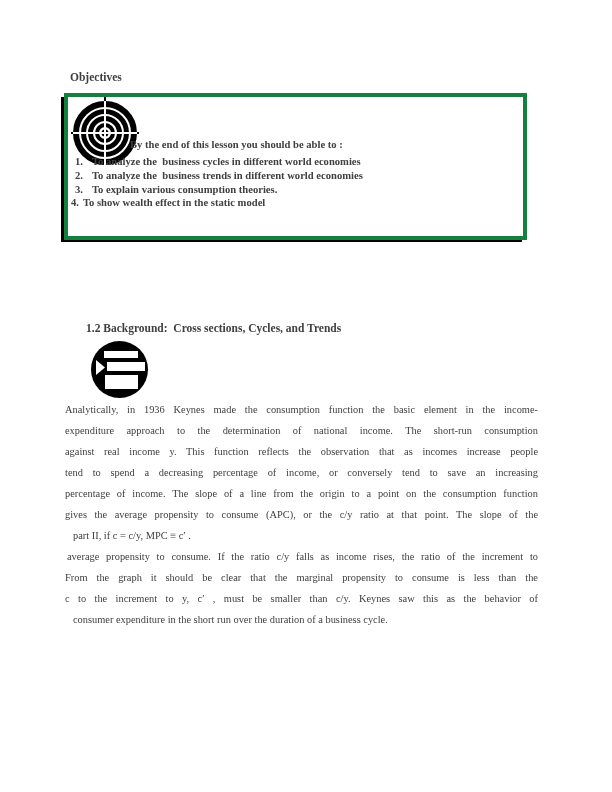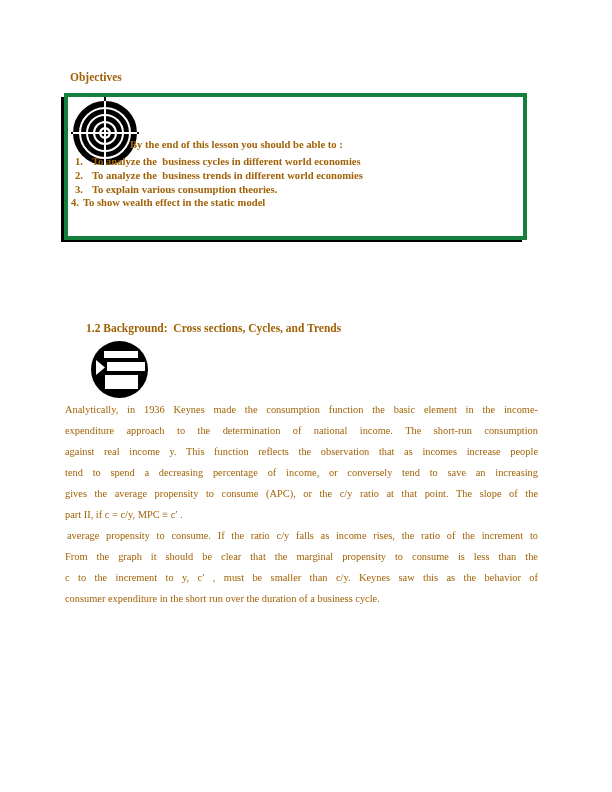--- a/index.html
+++ b/index.html
@@ -1,18 +1,18 @@
 <!DOCTYPE html>
 <html><head>
 <meta charset="utf-8">
 <style>
   html,body { margin:0; padding:0; background:#ffffff; }
   .page {
     position:relative; width:612px; height:707px; background:#ffffff;
-    font-family:"Liberation Serif","DejaVu Serif",serif; color:#a16207;
+    font-family:"Liberation Serif","DejaVu Serif",serif; color:#404040;
     overflow:hidden;
   }
   .objectives-heading {
     position:absolute; left:70px; top:71px;
     font-size:11.5px; font-weight:bold; white-space:pre;
   }
   .objectives-box {
     position:absolute; left:64px; top:93px; width:455px; height:139px;
     border:4px solid #15803d;
     box-shadow:-4px 3px 0 -1px #000;
@@ -36,21 +36,21 @@
   .section-heading {
     position:absolute; left:86px; top:322px;
     font-size:11.5px; font-weight:bold; white-space:pre;
   }
   .notes-icon-wrap { position:absolute; left:91px; top:341px; width:57px; height:57px; }
   .body-text {
     position:absolute; left:65px; top:399px; width:473px;
     font-size:10.4px; line-height:21px;
   }
   .jline { text-align:justify; text-align-last:justify; height:21px; overflow:hidden; white-space:normal; }
-  .jline.end { text-align-last:left; }
+  .jline.end { text-align-last:left;margin-left:8px; }
   .para2 .jline:first-child { text-indent:2px; }
   .page-number {
     position:absolute; left:0; top:726px; width:612px;
     text-align:center; font-size:10.5px;
   }
 </style>
 </head>
 <body>
 
 <div class="page">
@@ -113,20 +113,21 @@
       </g>
     </svg>
   </span>
 
   <div class="body-text">
     <div class="para1">
       <div class="jline">Analytically, in 1936 Keynes made the consumption function the basic element in the income-</div>
       <div class="jline">expenditure approach to the determination of national income.  The short-run consumption</div>
       <div class="jline">against real income y.  This function reflects the observation that as incomes increase people</div>
       <div class="jline">tend to spend a decreasing percentage of income, or conversely tend to save an increasing</div>
+      <div class="jline">percentage of income.  The slope of a line from the origin to a point on the consumption function</div>
       <div class="jline">gives the average propensity to consume (APC), or the c/y ratio at that point.  The slope of the</div>
       <div class="jline end">part II, if c = c/y, MPC ≡ c′ .</div>
     </div>
     <div class="para2">
       <div class="jline">average propensity to consume.  If the ratio c/y falls as income rises, the ratio of the increment to</div>
       <div class="jline">From the graph it should be clear that the marginal propensity to consume is less than the</div>
       <div class="jline">c to the increment to y,  c′ , must be smaller than c/y.  Keynes saw this as the behavior of</div>
       <div class="jline end">consumer expenditure in the short run over the duration of a business cycle.</div>
     </div>
   </div>

